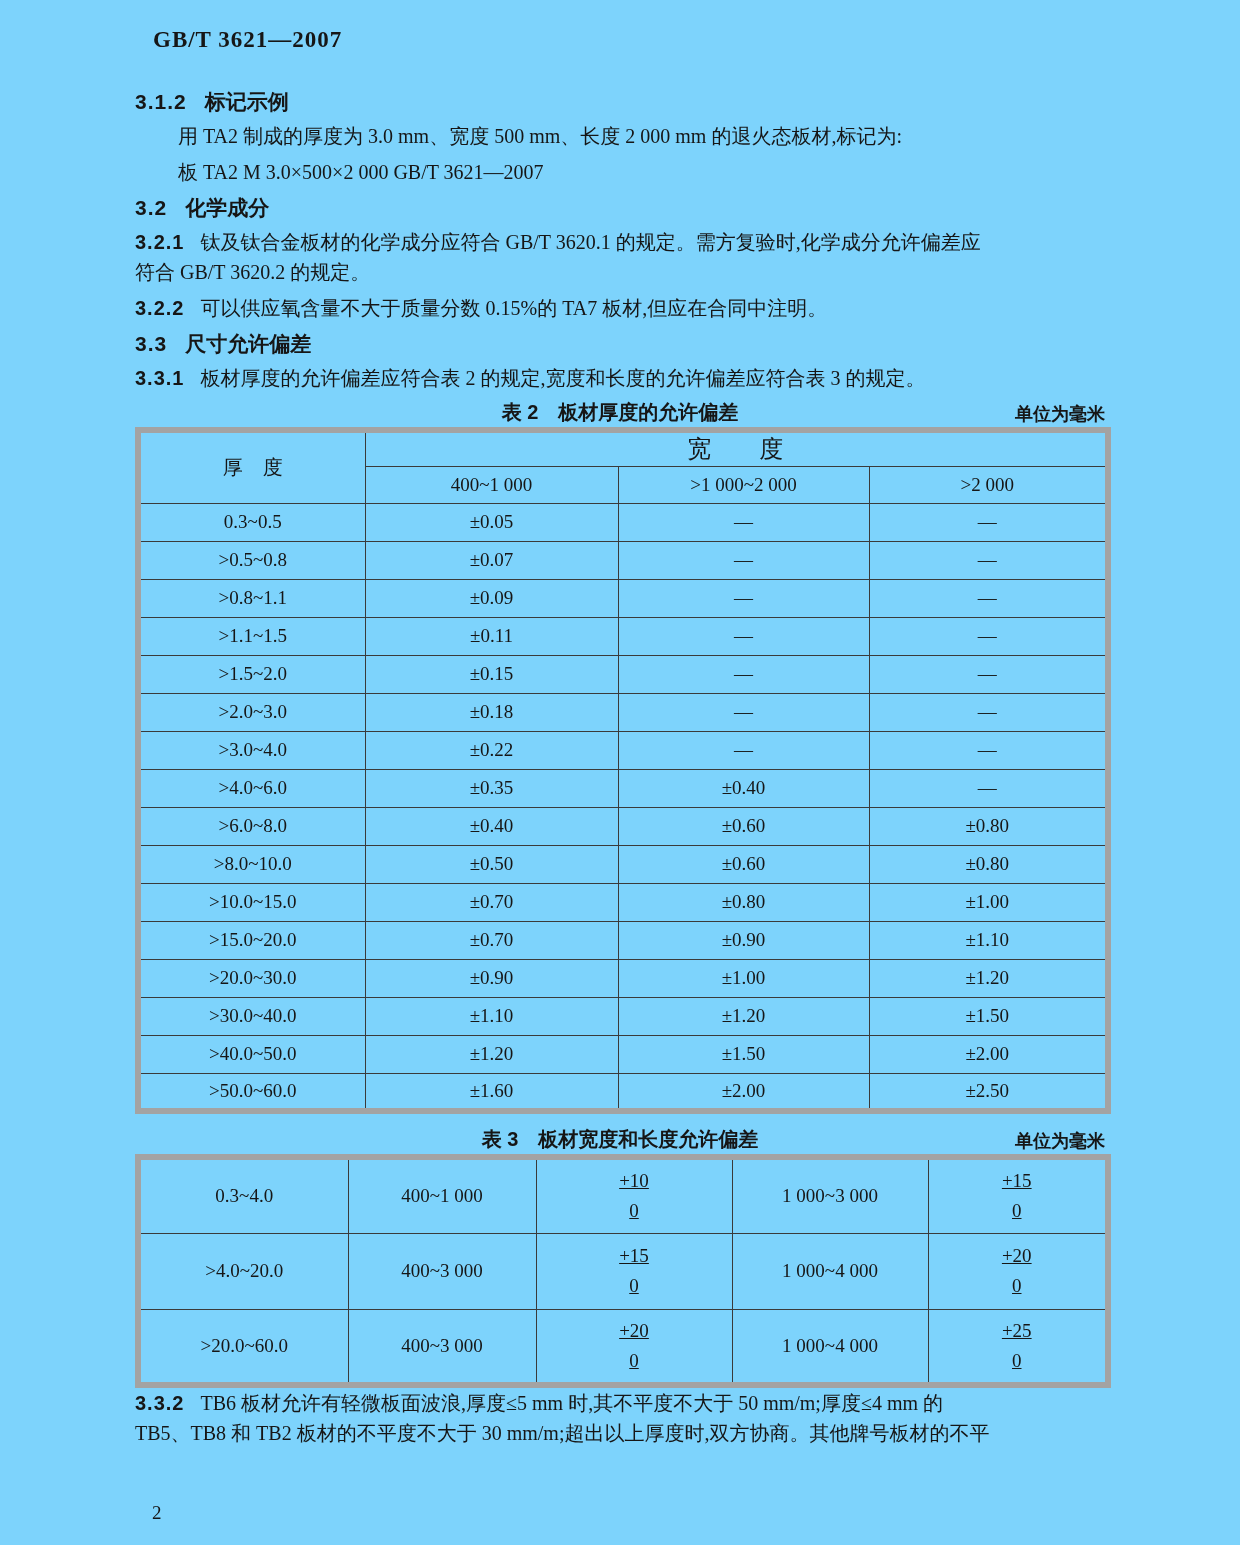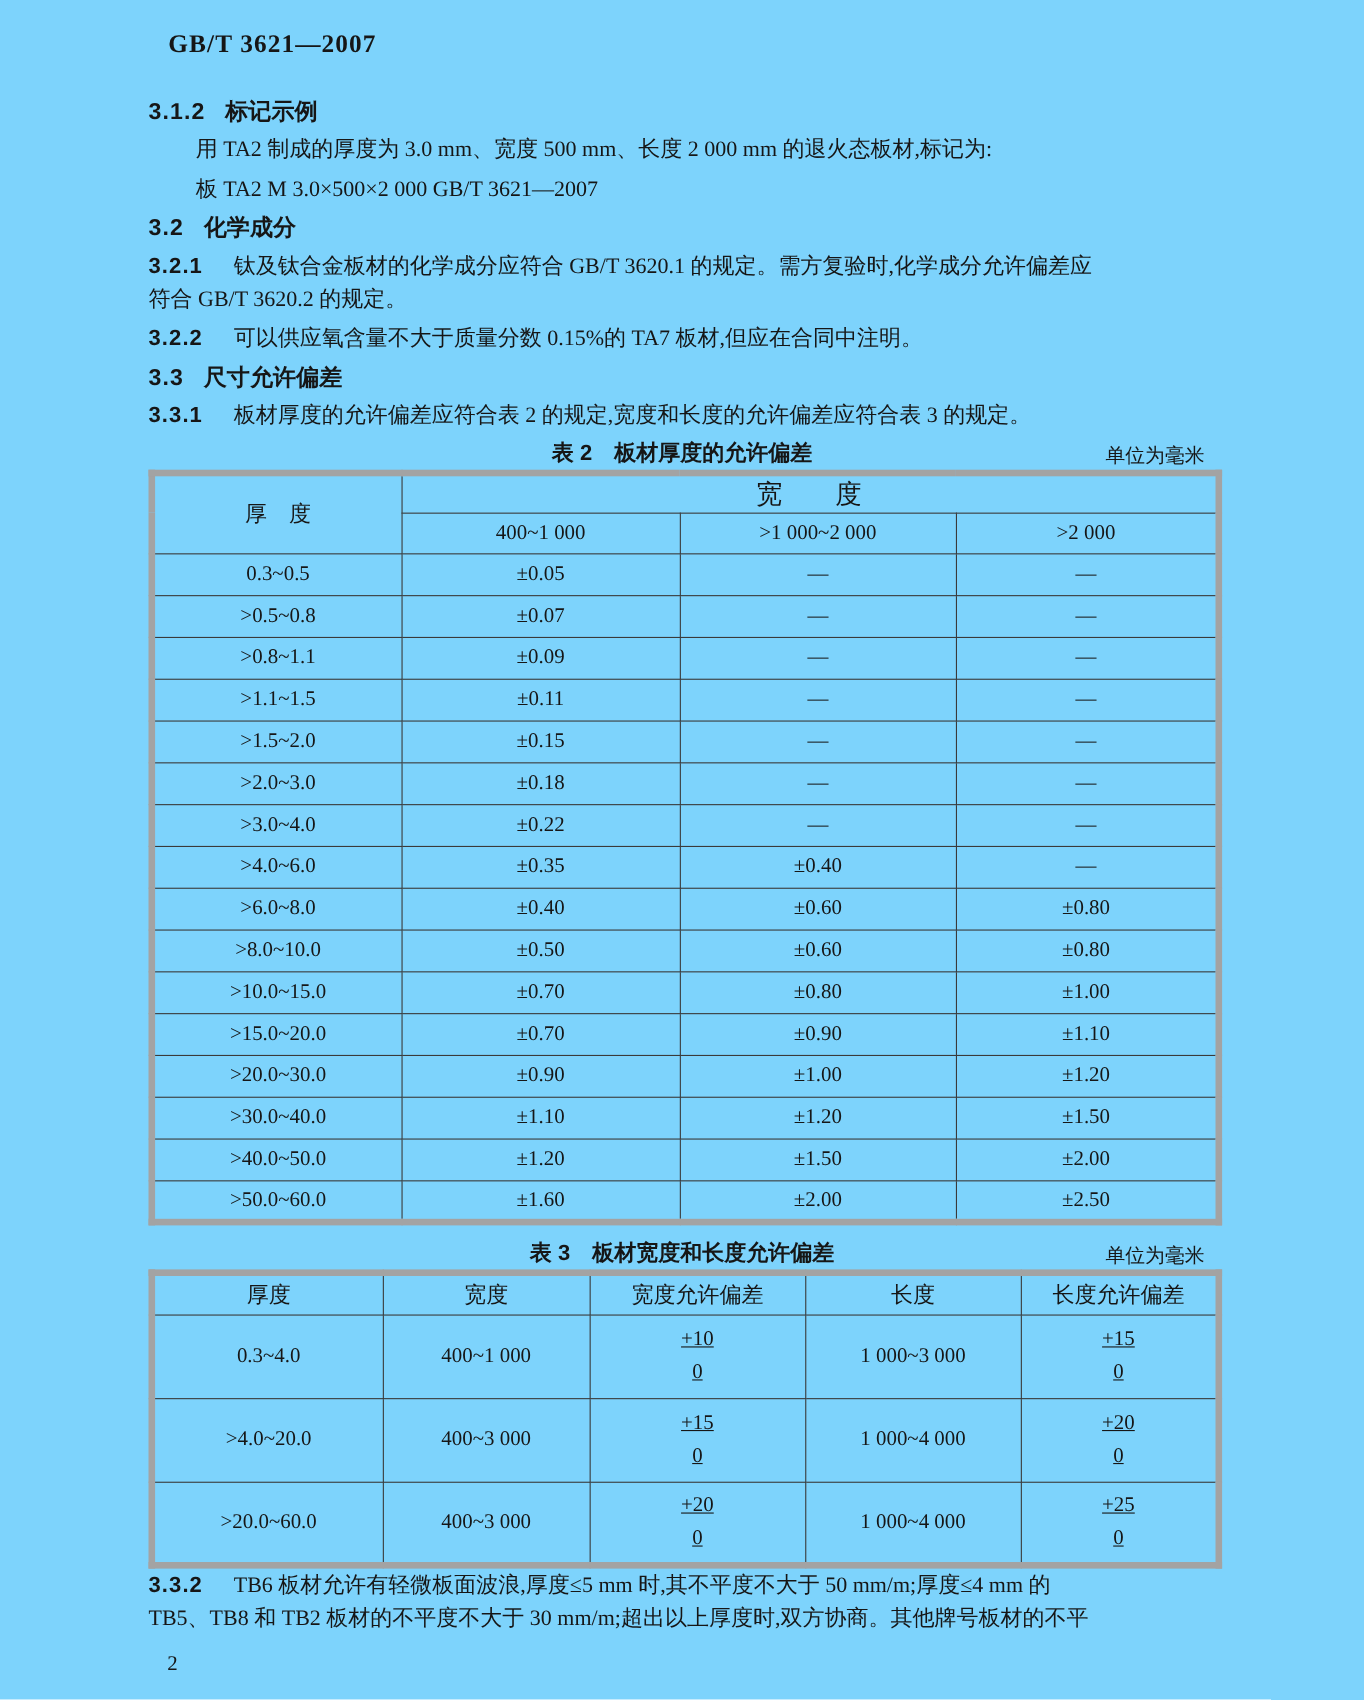--- a/index.html
+++ b/index.html
@@ -22,36 +22,36 @@
     font-family: "Liberation Sans", "DejaVu Sans", sans-serif;
     font-weight: bold; font-size: 21px; line-height: 30px;
     margin: 0 0 4px 0;
   }
   .h .num { margin-right: 18px; letter-spacing: 1px; }
   .num {
     font-family: "Liberation Sans", "DejaVu Sans", sans-serif;
     font-weight: bold; letter-spacing: 1px;
   }
   p.body { font-size: 20px; line-height: 30px; margin: 0 0 6px 0; }
-  p.body .num { margin-right: 28px; text-align: center; }
+  p.body .num { margin-right: 16px; text-align: center; }
   .indent { padding-left: 43px; }
   .small { font-size: 19px; line-height: 29px; }
   .twoline { line-height: 34px; margin-bottom: 2px; }
   .caption {
     position: relative; width: 970px; height: 27px;
     margin-top: 3px; margin-bottom: 1px;
   }
   .cap-title {
     display: block; text-align: center;
     font-family: "Liberation Sans", "DejaVu Sans", sans-serif;
     font-weight: bold; font-size: 20px; line-height: 26px;
   }
   .cap-unit {
-    position: absolute; right: 10px; top: 3px;
-    font-size: 18px; font-weight: normal;
+    position: absolute; right: 0; top: 3px;
+    font-size: 18px; font-weight: bold;
   }
   table.t {
     width: 970px; border-collapse: collapse; table-layout: fixed;
     text-align: center; font-size: 19px;
     border: 6px solid #a3a3a3;
   }
   table.t td { border: 1px solid #3a3a3a; padding: 0; vertical-align: middle; }
   .t2 td { height: 38px; }
   .t2 tr.hr1 td { height: 36px; }
   .t2 tr.hr2 td { height: 37px; }
@@ -230,27 +230,20 @@
 
   <table class="t t3">
     <colgroup>
         <col style="width:210px">
         <col style="width:188px">
         <col style="width:196px">
         <col style="width:196px">
         <col style="width:180px">
       </colgroup>
     <tbody>
-        <tr class="hr">
-      <td>厚度</td>
-      <td>宽度</td>
-      <td>宽度允许偏差</td>
-      <td>长度</td>
-      <td>长度允许偏差</td>
-    </tr>
     <tr class="r">
       <td>0.3~4.0</td>
       <td>400~1 000</td>
       <td class="dev">
             <div>+10</div>
             <div>0</div>
           </td>
       <td>1 000~3 000</td>
       <td class="dev">
             <div>+15</div>

